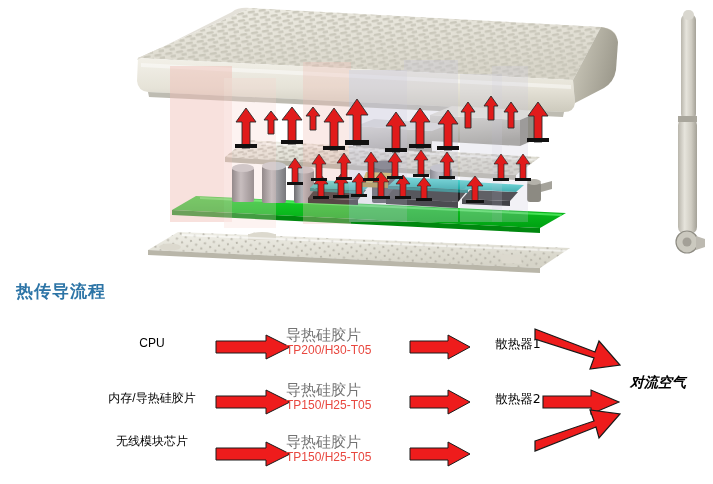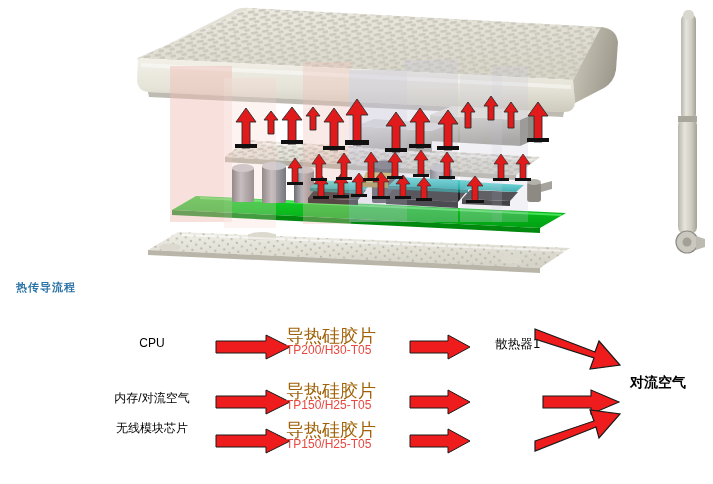--- a/index.html
+++ b/index.html
@@ -9,48 +9,48 @@
   #stage{position:absolute;left:0;top:0;width:713px;height:484px;background:#fff;}
 
   
   #illo{position:absolute;left:0;top:0;width:713px;height:280px;}
   #illo svg{display:block;}
 
   
   #flow{position:absolute;left:0;top:272px;width:713px;height:212px;}
 
   .flow-title{position:absolute;left:16px;top:8px;
-      font-size:11px;font-weight:bold;color:#2c74a6;
+      font-size:17px;font-weight:bold;color:#2c74a6;
       letter-spacing:1px;
       font-family:"DejaVu Sans","Liberation Sans",sans-serif;}
 
   .row{position:absolute;left:0;width:713px;height:56px;}
   #row1{top:46px;}
   #row2{top:101px;}
-  #row3{top:140px;text-decoration:underline;}
+  #row3{top:153px;text-decoration:underline;}
 
   .src{position:absolute;left:88px;width:128px;text-align:center;
        font-size:12px;color:#000;line-height:17px;}
   .src.one-line{top:17px;}
   .src.two-line{top:8px;}
 
   .pad{position:absolute;left:286px;width:120px;text-align:left;line-height:15px;}
-  .pad .pad-name{font-size:18px;color:#a16207;display:block;
+  .pad .pad-name{font-size:15px;color:#737373;display:block;
        font-family:"DejaVu Sans","Liberation Sans",sans-serif;}
   .pad .pad-code{font-size:12px;color:#e8473f;display:block;
        font-family:"Liberation Sans",sans-serif;}
   .pad.p1{top:10px;}
 
   .sink{position:absolute;left:470px;width:96px;text-align:center;
         font-size:12.5px;color:#000;top:18px;
         font-family:"DejaVu Sans","Liberation Sans",sans-serif;}
 
   .final{position:absolute;left:630px;top:374px;font-size:14px;font-weight:bold;
          color:#000;letter-spacing:0px;
-         font-family:"DejaVu Sans","Liberation Sans",sans-serif;}
+         font-family:"DejaVu Sans","Liberation Sans",sans-serif;font-style:italic;}
 
   .arrow{position:absolute;}
   .a-h1{left:214px;top:16px;}
   .a-h2{left:408px;top:16px;}
 
   .dia{position:absolute;}
 </style>
 </head>
 <body>
 
@@ -382,36 +382,37 @@
 
       <svg class="arrow a-h2" width="64" height="26" viewBox="0 0 64 26">
         <path d="M2,7 L40,7 L40,1 L62,13 L40,25 L40,19 L2,19 Z" fill="#ee1c1c" stroke="#1a1a1a" stroke-width="1"></path>
       </svg>
 
       <div class="sink">散热器1</div>
     </div>
 
     <div class="row" id="row2">
       <div class="src one-line">
-        <div>内存/对流空气</div>
+        <div>内存/导热硅胶片</div>
       </div>
 
       <svg class="arrow a-h1" width="78" height="26" viewBox="0 0 78 26">
         <path d="M2,7 L52,7 L52,1 L76,13 L52,25 L52,19 L2,19 Z" fill="#ee1c1c" stroke="#1a1a1a" stroke-width="1"></path>
       </svg>
 
       <div class="pad p1">
         <span class="pad-name">导热硅胶片</span>
         <span class="pad-code">TP150/H25-T05</span>
       </div>
 
       <svg class="arrow a-h2" width="64" height="26" viewBox="0 0 64 26">
         <path d="M2,7 L40,7 L40,1 L62,13 L40,25 L40,19 L2,19 Z" fill="#ee1c1c" stroke="#1a1a1a" stroke-width="1"></path>
       </svg>
 
+      <div class="sink">散热器2</div>
     </div>
 
     <div class="row" id="row3">
       <div class="src two-line">
         <div>无线模块芯片</div>
       </div>
 
       <svg class="arrow a-h1" width="78" height="26" viewBox="0 0 78 26">
         <path d="M2,7 L52,7 L52,1 L76,13 L52,25 L52,19 L2,19 Z" fill="#ee1c1c" stroke="#1a1a1a" stroke-width="1"></path>
       </svg>

